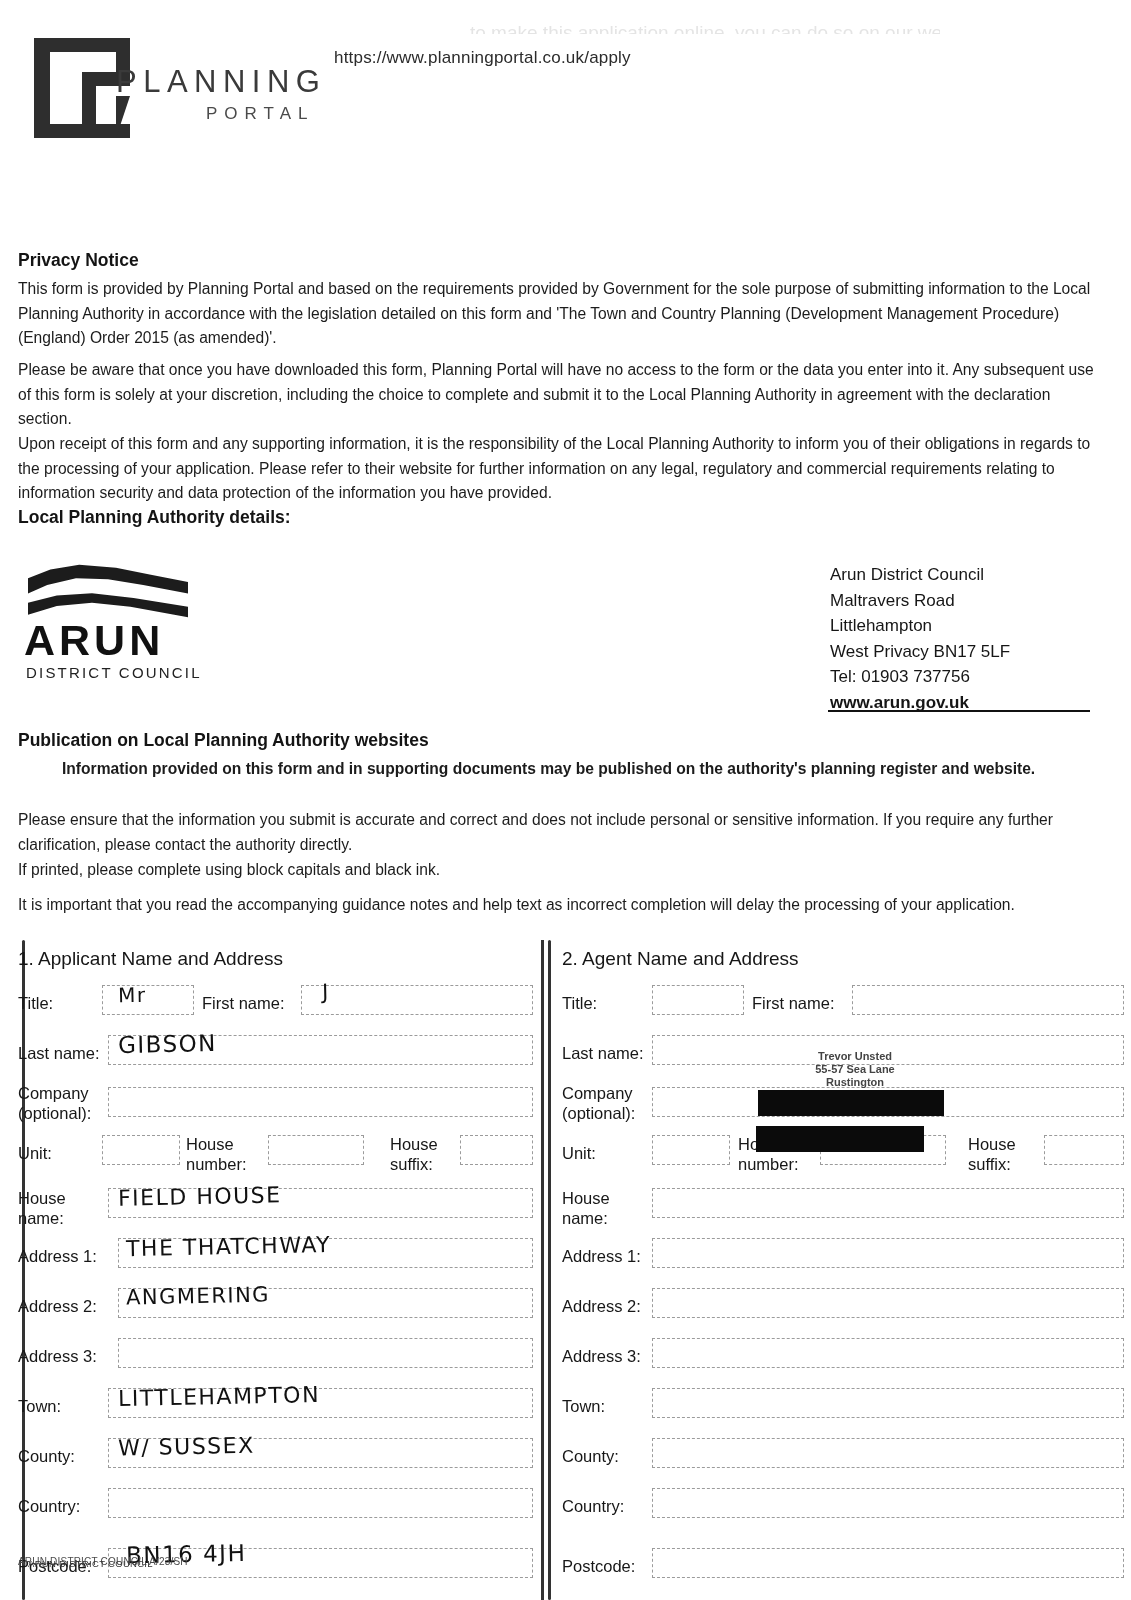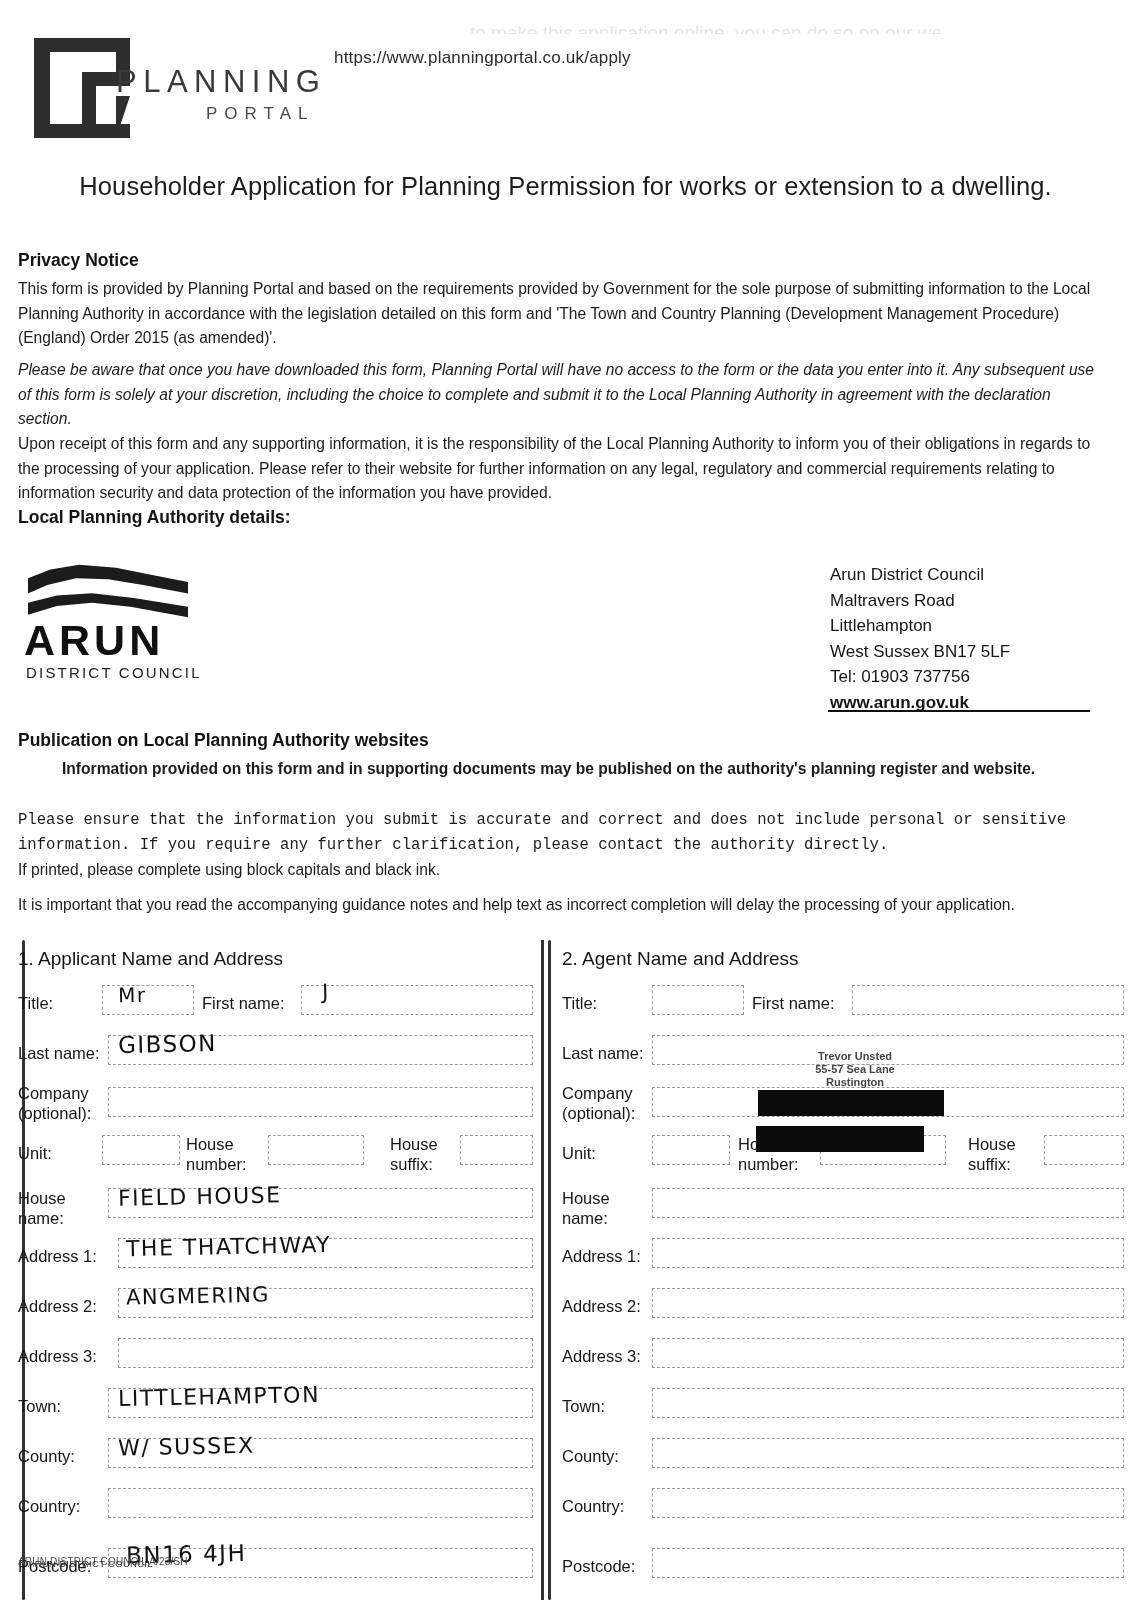--- a/index.html
+++ b/index.html
@@ -181,49 +181,48 @@
     <div class="blk" style="left:82px;top:0;width:14px;height:42px;"></div>
     <div class="blk" style="left:48px;top:34px;width:48px;height:14px;"></div>
     <div class="blk" style="left:48px;top:34px;width:14px;height:66px;"></div>
     <div class="blk" style="left:82px;top:58px;width:14px;height:42px;clip-path:polygon(0 0,100% 0,0 100%);"></div>
   </div>
   <div class="pp-text">PLANNING</div>
   <div class="pp-sub">PORTAL</div>
 </div>
 
 <div class="doc-title">
-  <div>Householder Application for Planning Permission for works or extension to a dwelling.</div>
 </div>
 
 <div class="sec-head" style="left:18px; top:250px;">Privacy Notice</div>
 <div class="para" style="left:18px; top:277px; width:1078px;">This form is provided by Planning Portal and based on the requirements provided by Government for the sole purpose of submitting information to the Local Planning Authority in accordance with the legislation detailed on this form and 'The Town and Country Planning (Development Management Procedure) (England) Order 2015 (as amended)'.</div>
-<div class="para" style="left:18px; top:358px; width:1078px;font-style:italic;">Please be aware that once you have downloaded this form, Planning Portal will have no access to the form or the data you enter into it. Any subsequent use of this form is solely at your discretion, including the choice to complete and submit it to the Local Planning Authority in agreement with the declaration section.</div>
+<div class="para" style="left:18px; top:358px; width:1078px;">Please be aware that once you have downloaded this form, Planning Portal will have no access to the form or the data you enter into it. Any subsequent use of this form is solely at your discretion, including the choice to complete and submit it to the Local Planning Authority in agreement with the declaration section.</div>
 <div class="para" style="left:18px; top:432px; width:1078px;">Upon receipt of this form and any supporting information, it is the responsibility of the Local Planning Authority to inform you of their obligations in regards to the processing of your application. Please refer to their website for further information on any legal, regulatory and commercial requirements relating to information security and data protection of the information you have provided.</div>
 <div class="sec-head" style="left:18px; top:507px;">Local Planning Authority details:</div>
 
 <div class="arun-logo">
   <div class="arun-swoosh"></div>
   <div class="arun-swoosh2"></div>
   <div class="arun-name">ARUN</div>
   <div class="arun-sub">DISTRICT COUNCIL</div>
 </div>
 
 <div class="council-block">
   <div>Arun District Council</div>
   <div>Maltravers Road</div>
   <div>Littlehampton</div>
-  <div>West Sussex BN17 5LF</div>
+  <div>West Privacy BN17 5LF</div>
   <div>Tel: 01903 737756</div>
   <div class="www">www.arun.gov.uk</div>
 </div>
 <div class="council-rule"></div>
 
 <div class="sec-head" style="left:18px; top:730px;">Publication on Local Planning Authority websites</div>
 <div class="para" style="left:18px; top:757px; width:1060px; font-weight:bold;margin-left:44px;">Information provided on this form and in supporting documents may be published on the authority's planning register and website.</div>
-<div class="para" style="left:18px; top:808px; width:1078px;font-family:Liberation Mono, monospace;">Please ensure that the information you submit is accurate and correct and does not include personal or sensitive information. If you require any further clarification, please contact the authority directly.</div>
+<div class="para" style="left:18px; top:808px; width:1078px;">Please ensure that the information you submit is accurate and correct and does not include personal or sensitive information. If you require any further clarification, please contact the authority directly.</div>
 <div class="para" style="left:18px; top:858px; width:1060px;">If printed, please complete using block capitals and black ink.</div>
 <div class="para" style="left:18px; top:893px; width:1060px;">It is important that you read the accompanying guidance notes and help text as incorrect completion will delay the processing of your application.</div>
 
 <div class="panel-border l" style="top:940px;height:660px;"></div>
 <div class="panel-border-2" style="top:940px;height:660px;"></div>
 <div class="panel-border r" style="top:940px;height:660px;"></div>
 
 <div class="panel panel-left">
   <div class="panel-title" style="left:28px;">1. Applicant Name and Address</div>
 

